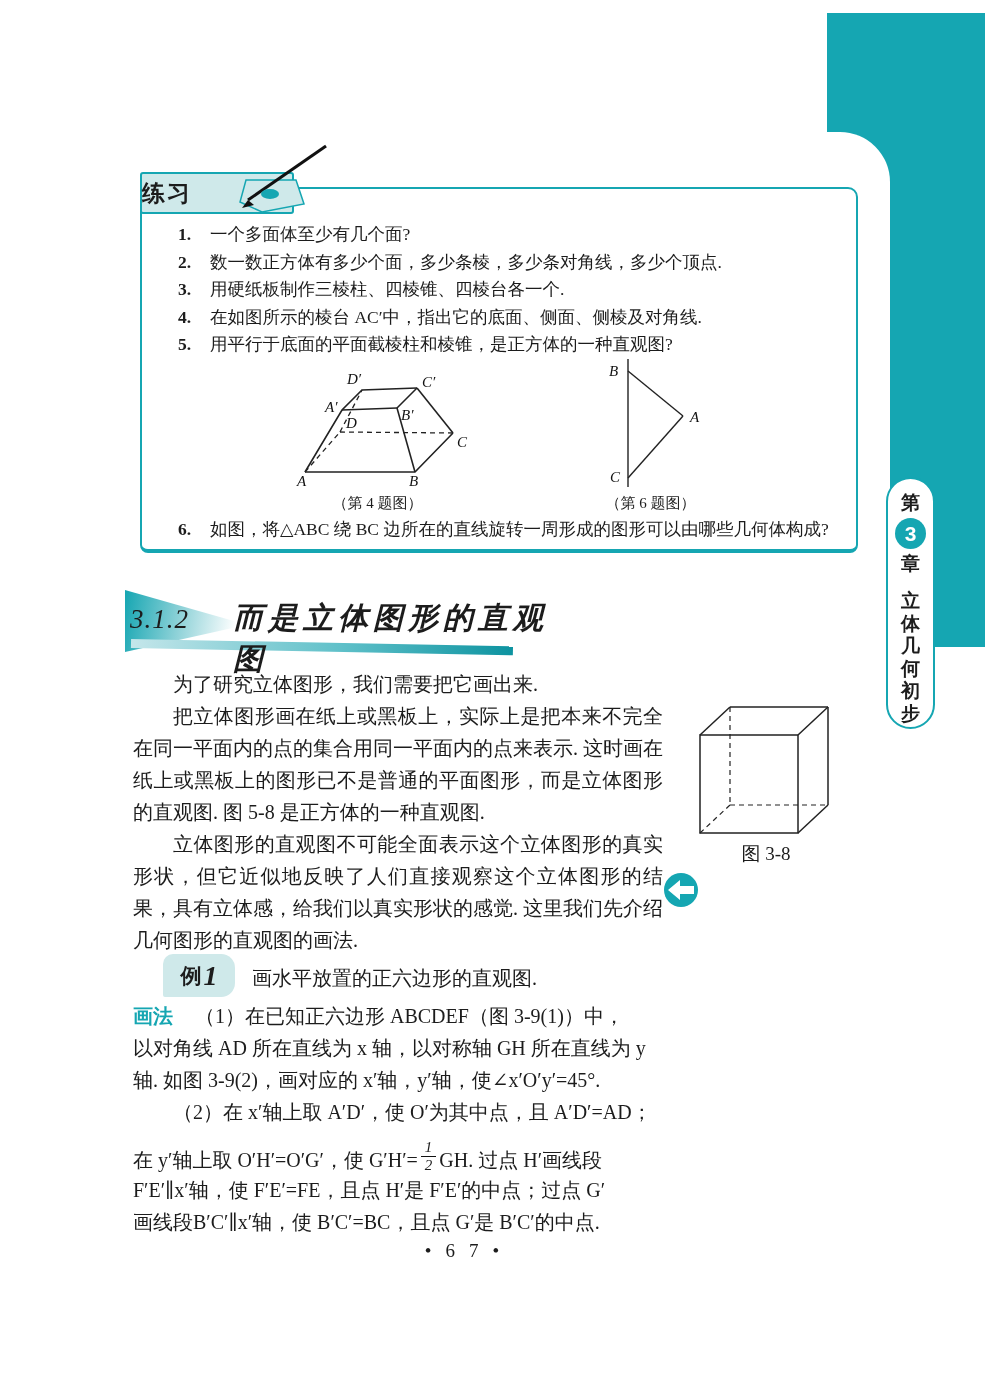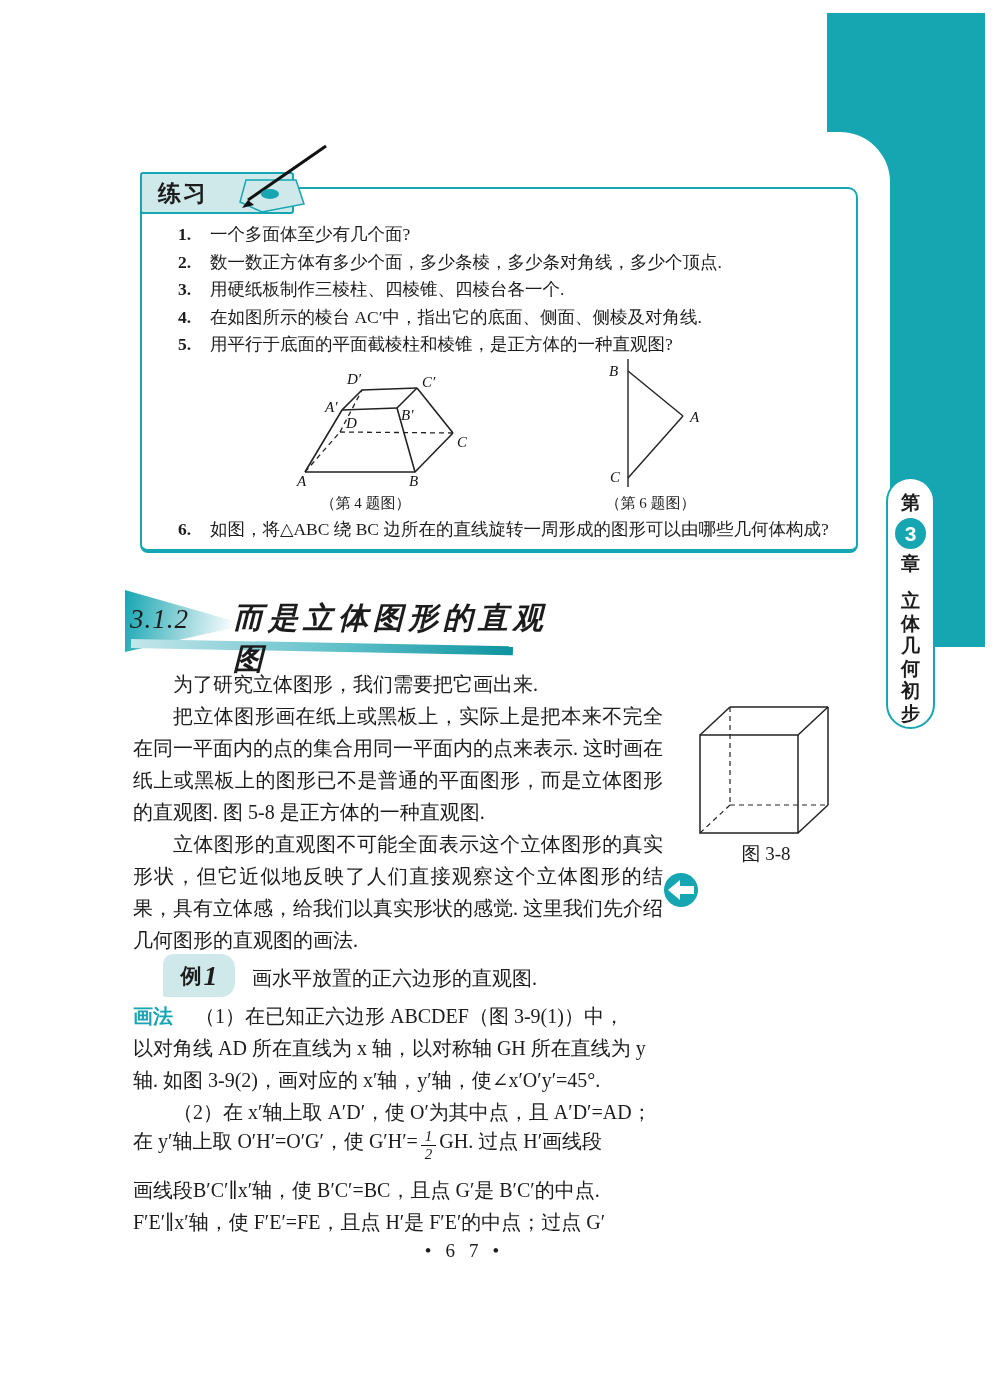--- a/index.html
+++ b/index.html
@@ -26,21 +26,21 @@
   .tab-char{font-size:19px;font-weight:bold;line-height:24px;}
   .tab-circle{width:31px;height:31px;border-radius:50%;background:var(--accent);color:#fff;
     display:flex;align-items:center;justify-content:center;font-size:21px;font-weight:bold;margin:3px 0;
     font-family:"Liberation Sans",sans-serif;}
   .tab-title{margin-top:14px;width:22px;font-size:19px;font-weight:bold;line-height:22.5px;
     text-align:center;word-break:break-all;}
   
   .exercise-box{position:absolute;left:140px;top:187px;width:718px;height:366px;
     border:2px solid var(--accent);border-bottom-width:4px;border-radius:3px 10px 8px 8px;background:#fff;z-index:2;}
   .exercise-label{position:absolute;left:-2px;top:-17px;width:154px;height:42px;background:var(--light-fill);
-    border:2px solid var(--accent);border-radius:3px;display:flex;align-items:center;padding-left:16px;}
+    border:2px solid var(--accent);border-radius:3px;display:flex;align-items:center;}
   .exercise-label .txt{font-family:"Liberation Sans","DejaVu Sans",sans-serif;font-weight:bold;font-size:23px;letter-spacing:2px;}
   .pencil{position:absolute;left:62px;top:-32px;width:130px;height:82px;overflow:visible;}
   .ex-items{position:absolute;left:36px;top:36px;width:660px;font-size:17.5px;}
   .ex-row{display:flex;margin-bottom:9.5px;line-height:18px;}
   .ex-row .num{font-weight:bold;width:32px;flex:none;}
   .ex-row6{position:absolute;left:36px;top:331px;display:flex;font-size:17.5px;line-height:18px;width:680px;}
   .ex-row6 .num{font-weight:bold;width:32px;flex:none;}
   .fig-caption{position:absolute;font-size:15px;text-align:center;}
   svg text{font-family:"Liberation Serif","DejaVu Serif",serif;font-style:italic;font-size:15px;fill:#111;}
   
@@ -69,21 +69,21 @@
   .example-badge{position:absolute;left:163px;top:954px;width:72px;height:43px;background:var(--light-fill);
     border-radius:10px 14px 14px 2px;display:flex;align-items:center;justify-content:center;z-index:2;}
   .example-badge .pre{font-weight:bold;font-size:21px;}
   .example-badge .n{font-weight:bold;font-style:italic;font-size:28px;margin-left:2px;}
   .example-statement{position:absolute;left:252px;top:965px;font-size:20px;z-index:2;}
   
   .method{position:absolute;left:133px;top:1000px;width:548px;font-size:20px;z-index:2;}
   .m-line{line-height:32px;}
   .m-label{color:var(--accent);font-weight:bold;font-family:"Liberation Sans","DejaVu Sans",sans-serif;margin-right:22px;}
   .indent{text-indent:2em;}
-  .frac-line{display:flex;align-items:flex-start;height:46px;}
+  .frac-line{display:flex;align-items:flex-end;height:46px;}
   .frac{display:inline-flex;flex-direction:column;align-items:center;font-size:15px;line-height:1.15;
     margin:0 3px;font-style:italic;}
   .frac .den{border-top:1.5px solid #111;padding:0 4px;}
   
   .page-num{position:absolute;left:0;top:1240px;width:890px;text-align:center;font-size:19px;
     letter-spacing:14px;z-index:2;padding-left:48px;}
 </style>
 </head>
 <body>
 
@@ -165,21 +165,21 @@
 
   <svg style="position:absolute;left:595px;top:356px;z-index:3;" width="120" height="136" viewBox="0 0 120 136">
     <line x1="33" y1="3" x2="33" y2="131" stroke="#222" stroke-width="1.4"></line>
     <line x1="33" y1="15" x2="88" y2="60" stroke="#222" stroke-width="1.4"></line>
     <line x1="88" y1="60" x2="33" y2="122" stroke="#222" stroke-width="1.4"></line>
     <text x="14" y="20">B</text>
     <text x="95" y="66">A</text>
     <text x="15" y="126">C</text>
   </svg>
 
-  <div class="fig-caption" style="left:298px;top:494px;width:135px;z-index:3;text-align:center;">（第 4 题图）</div>
+  <div class="fig-caption" style="left:310px;top:494px;width:135px;z-index:3;text-align:center;">（第 4 题图）</div>
   <div class="fig-caption" style="left:583px;top:494px;width:135px;z-index:3;">（第 6 题图）</div>
 
   <div class="banner">
     <div class="banner-tri"></div>
     <div class="banner-underline"></div>
     <div class="banner-num">3.1.2</div>
     <div class="banner-title">而是立体图形的直观图</div>
   </div>
 
   <div class="body-text">
@@ -226,21 +226,21 @@
     <div class="m-line">轴. 如图 3-9(2)，画对应的 x′轴，y′轴，使∠x′O′y′=45°.</div>
     <div class="m-line indent">（2）在 x′轴上取 A′D′，使 O′为其中点，且 A′D′=AD；</div>
     <div class="frac-line">
       <span>在 y′轴上取 O′H′=O′G′，使 G′H′=</span>
       <span class="frac">
         <span class="numr">1</span>
         <span class="den">2</span>
       </span>
       <span>GH. 过点 H′画线段</span>
     </div>
+    <div class="m-line">F′E′∥x′轴，使 F′E′=FE，且点 H′是 F′E′的中点；过点 G′</div>
     <div class="m-line">画线段B′C′∥x′轴，使 B′C′=BC，且点 G′是 B′C′的中点.</div>
-    <div class="m-line">F′E′∥x′轴，使 F′E′=FE，且点 H′是 F′E′的中点；过点 G′</div>
   </div>
 
   <div class="page-num">
     <span>•</span><span>67</span><span>•</span>
   </div>
 
 </div>
 
 </body></html>

